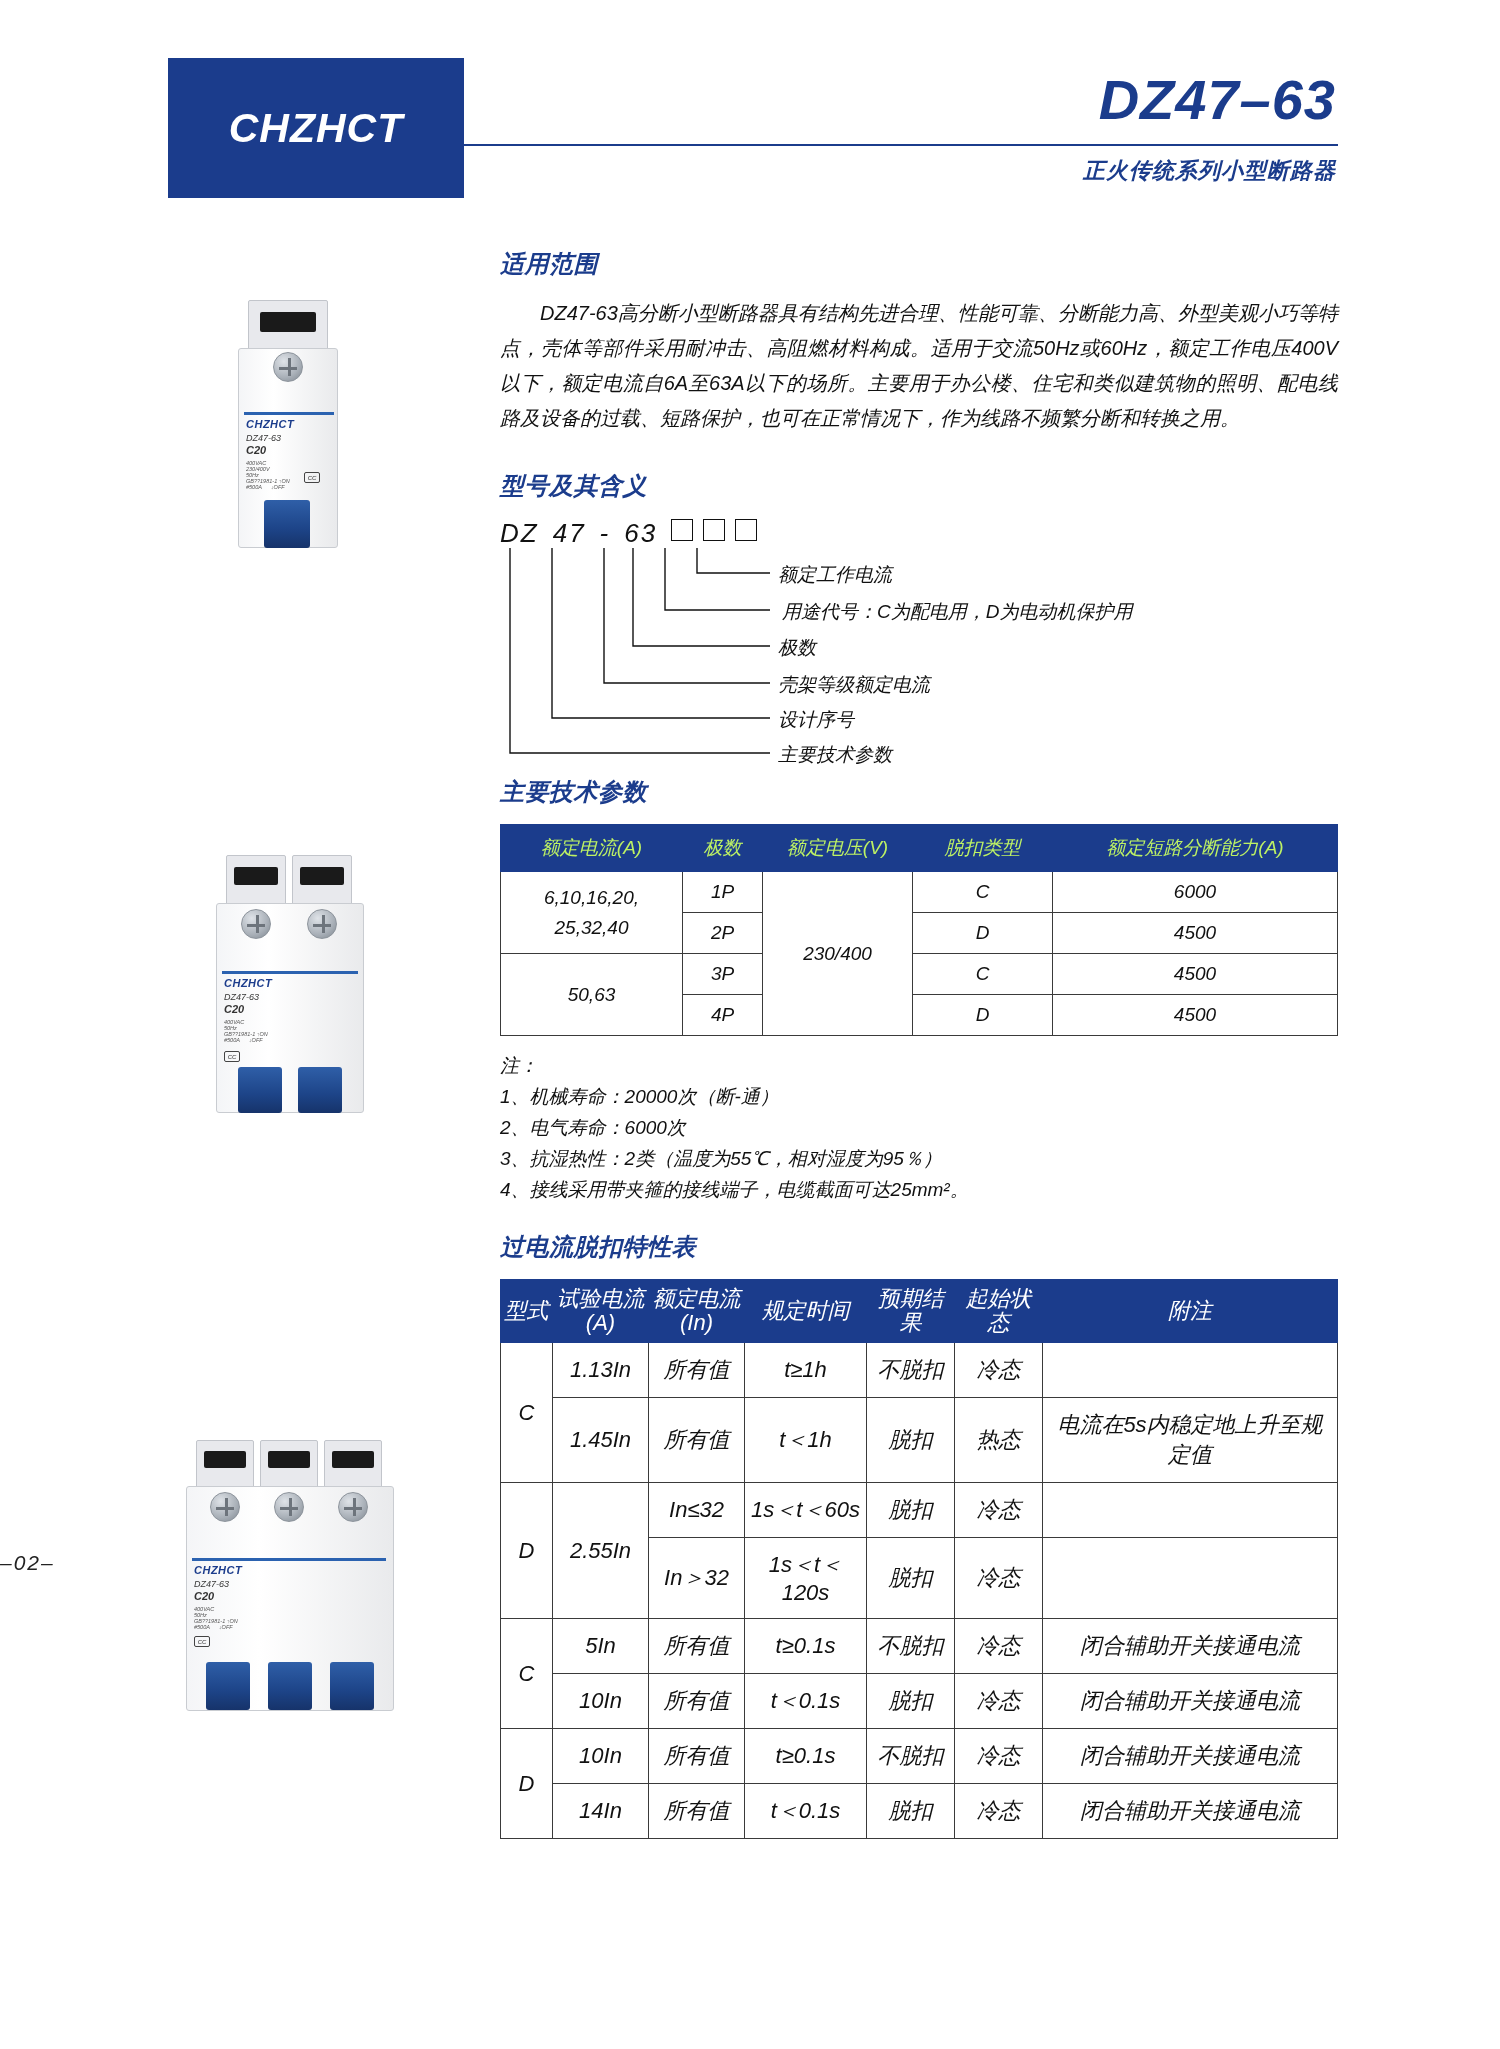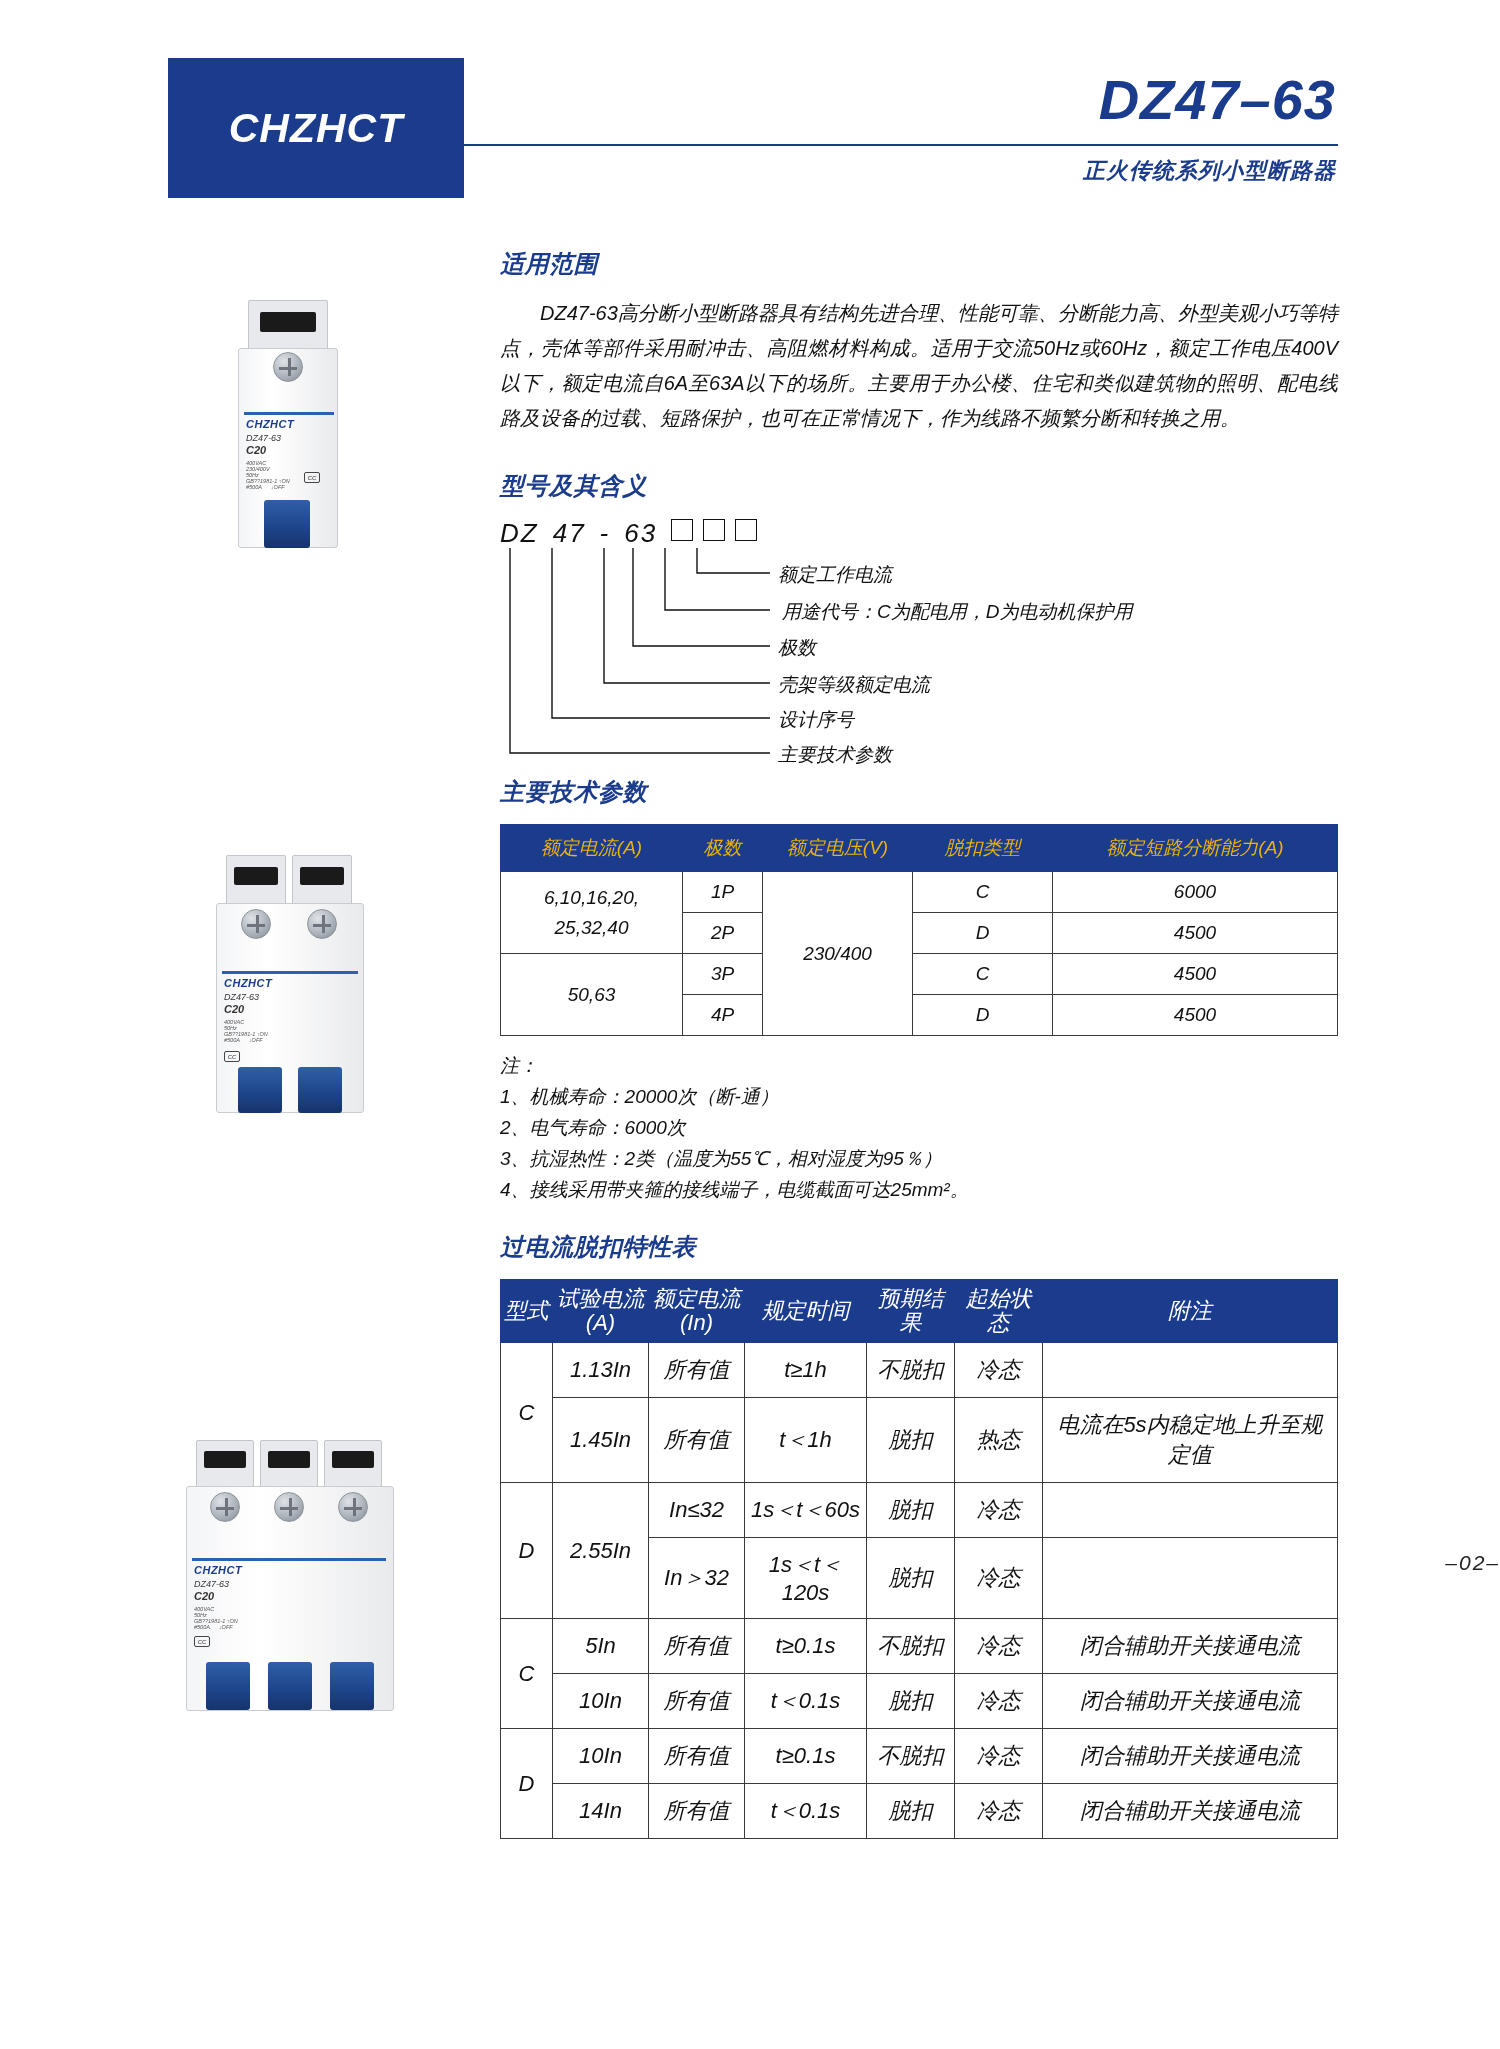--- a/index.html
+++ b/index.html
@@ -137,21 +137,21 @@
   }
 
   
   table.spec {
     border-collapse: collapse;
     width: 838px;
     font-size: 19px;
   }
   table.spec th {
     background: #1b3c8c;
-    color: #eab308;
+    color: #bef264;
     font-weight: normal;
     border: 1px solid #1b3c8c;
     padding: 10px 4px;
     text-align: center;
     font-size: 19px;
   }
   table.spec td {
     border: 1px solid #3a3a3a;
     padding: 9px 6px;
     text-align: center;
@@ -183,21 +183,21 @@
     padding: 12px 4px;
     text-align: center;
     vertical-align: middle;
   }
 
   .footer {
     position: absolute;
     left: 0;
     bottom: 78px;
     width: 1500px;
-    text-align: right;
+    text-align: left;
     font-size: 21px;
     color: #222;
     letter-spacing: 2px;
   }
 
   
   .breaker { position: absolute; }
   .brk-body {
     position: absolute;
     background: linear-gradient(90deg,#f4f5f7 0%, #ffffff 35%, #e9eaec 100%);

